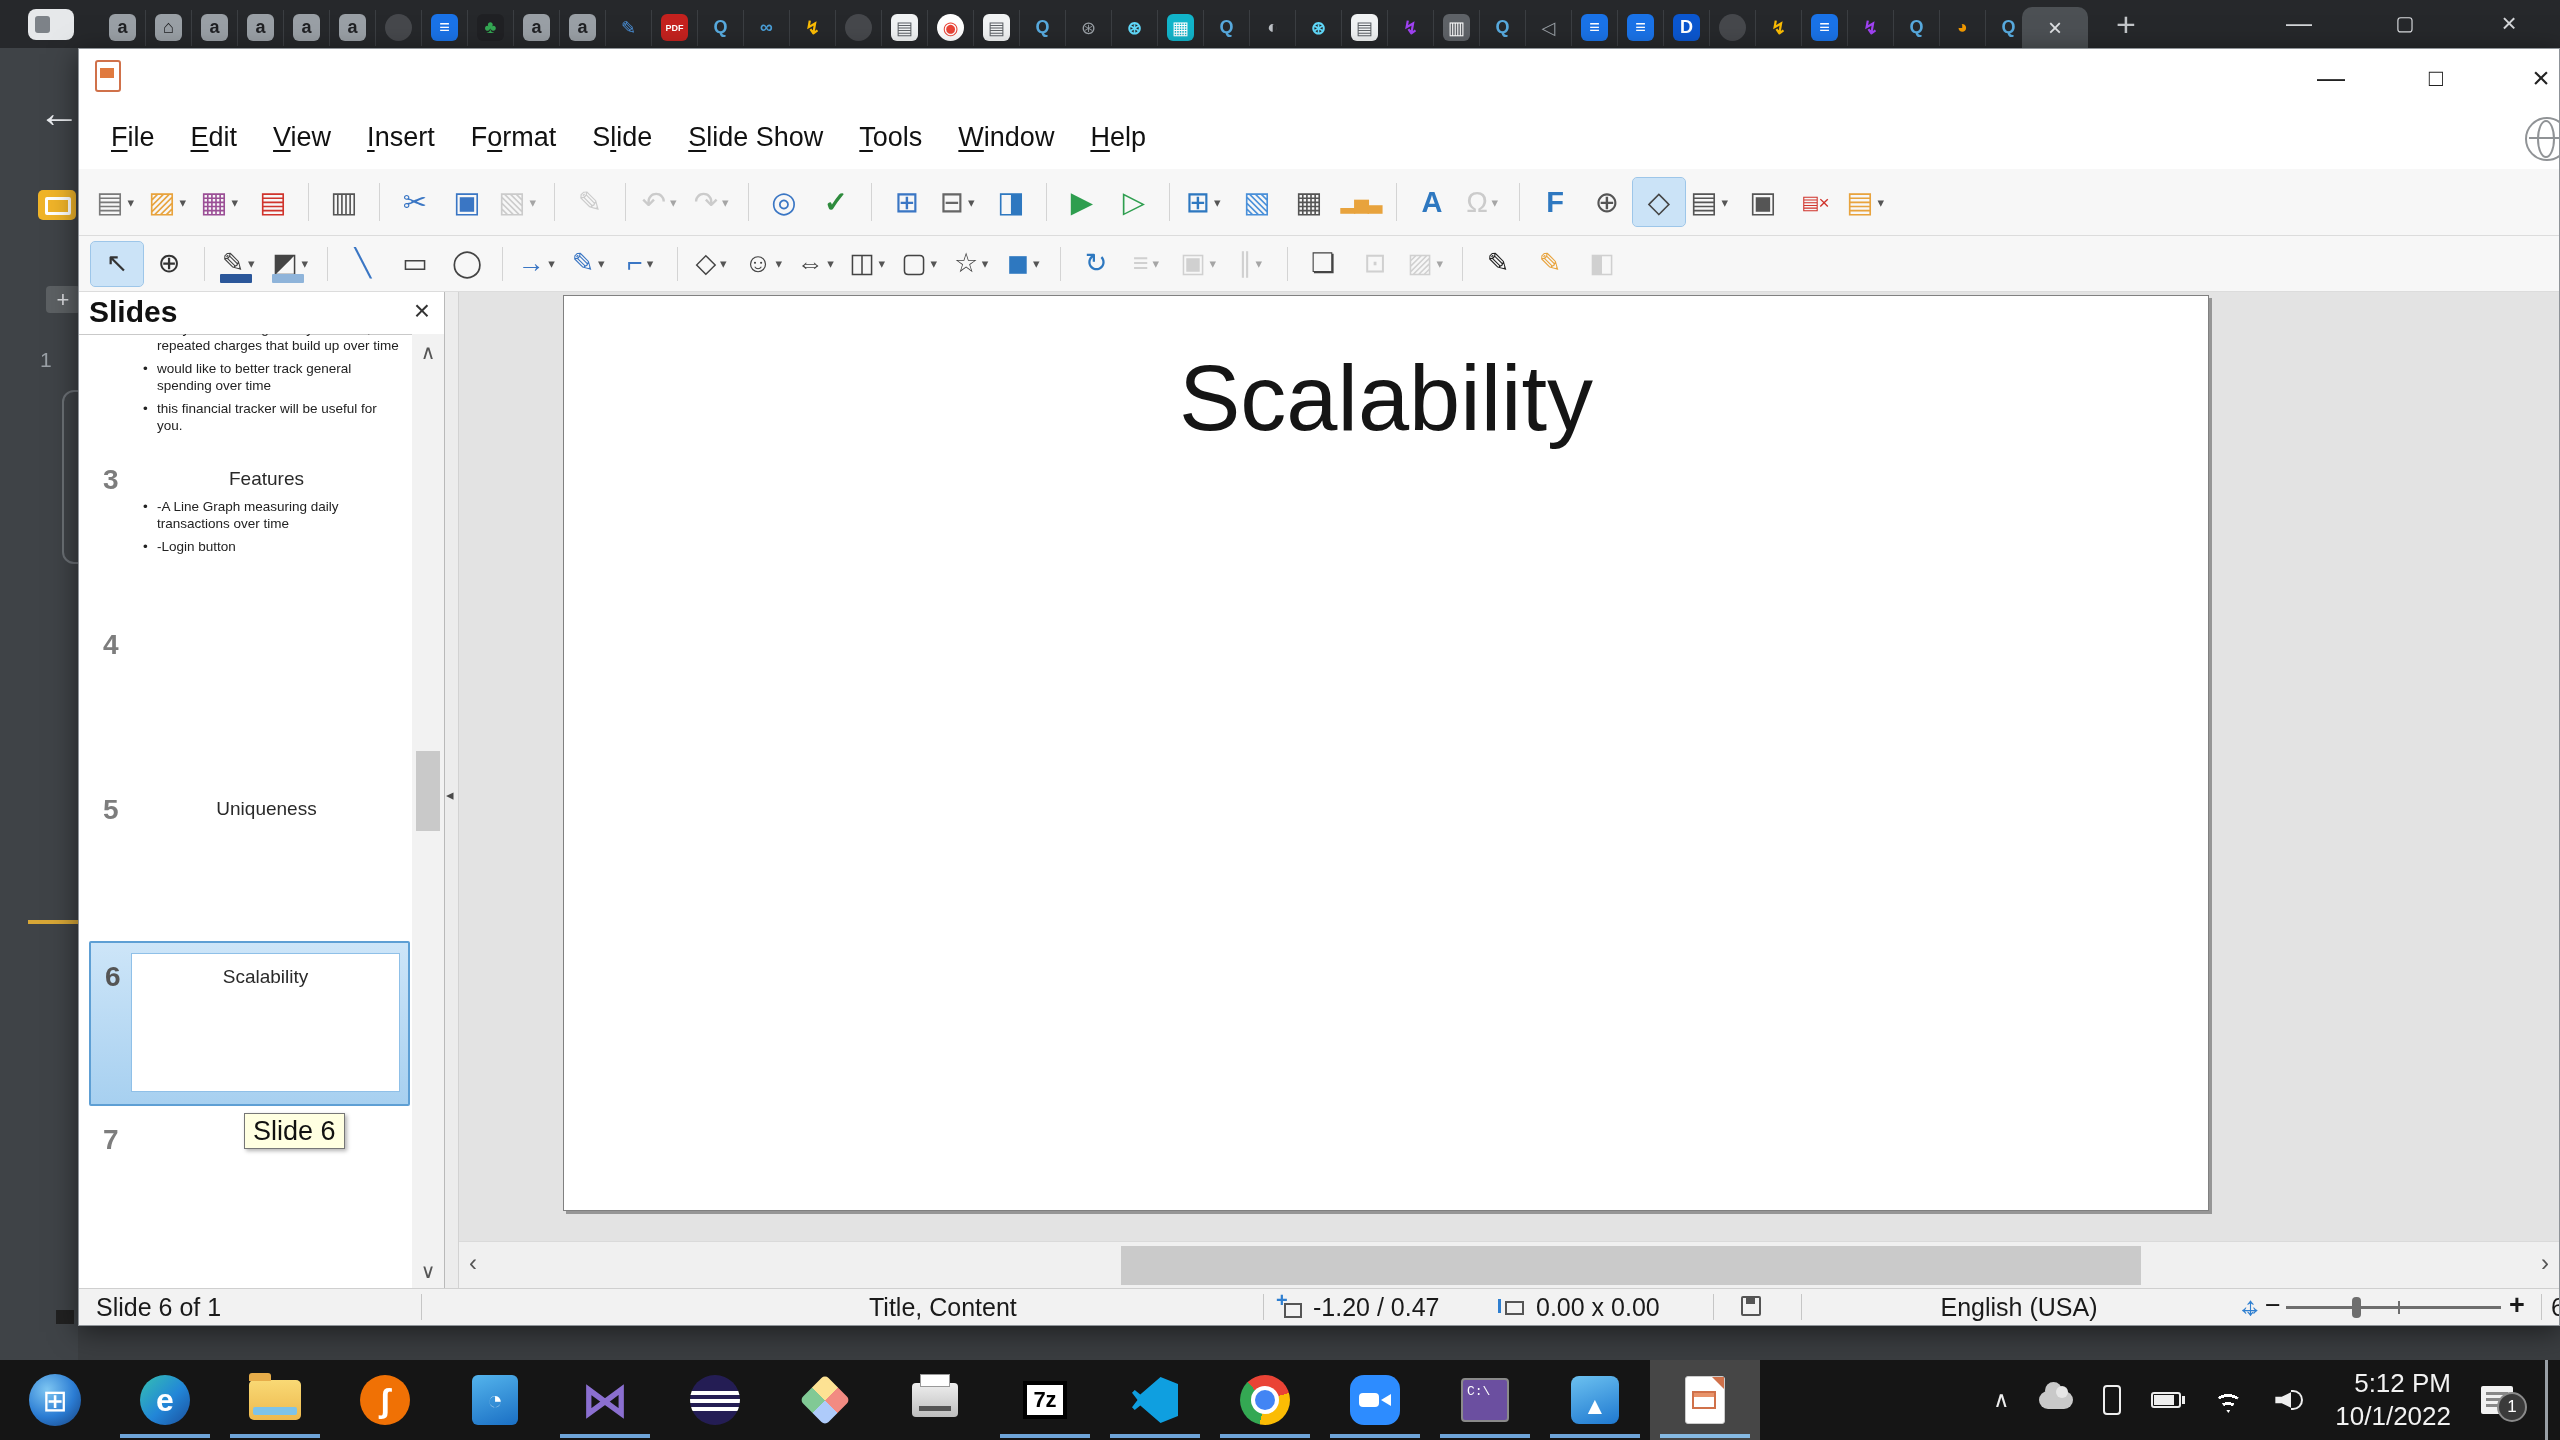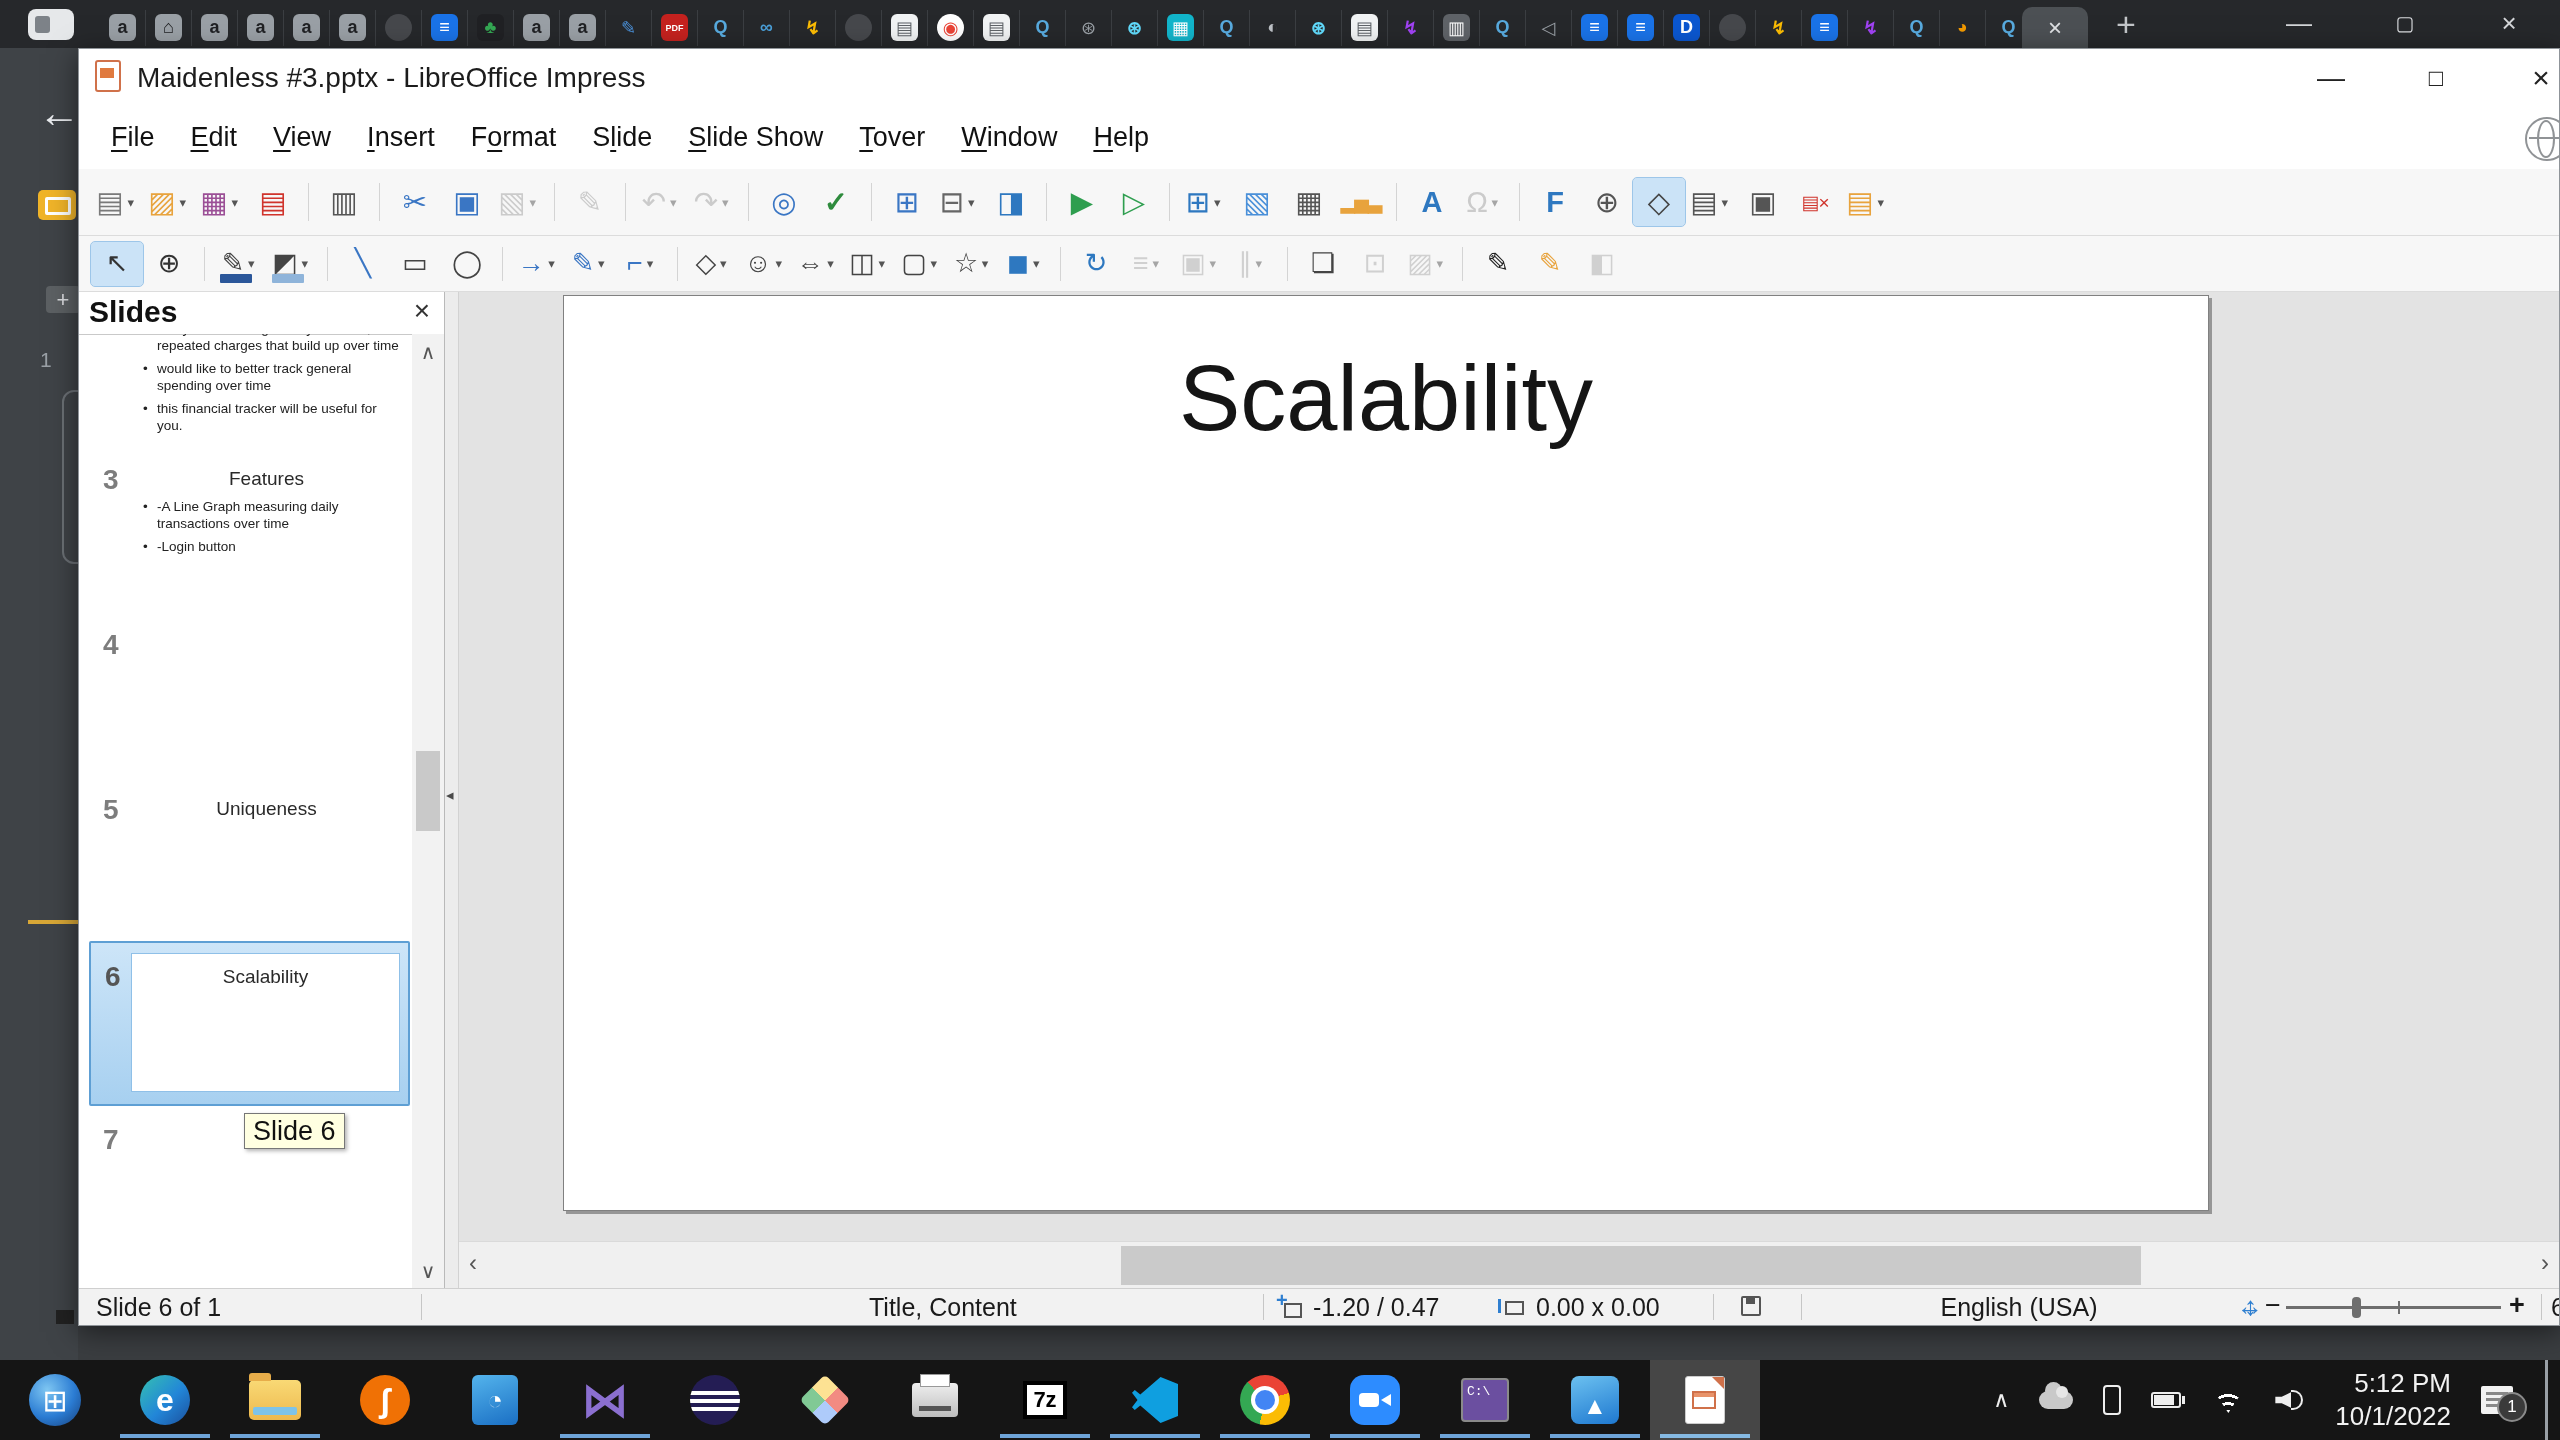--- a/index.html
+++ b/index.html
@@ -431,36 +431,35 @@
     <span class="ls-plus">+</span>
     <span class="ls-num">1</span>
     <span class="ls-thumb"></span>
     <span class="ls-underline"></span>
     <span class="ls-bottom"></span>
   </div>
 
   <div class="win">
     <div class="titlebar">
       <span class="lo-icon"></span>
-      <span class="title">Maidenless #3.pptx - LibreOffice Impress</span>
       <span class="wc wc-min">—</span>
       <span class="wc wc-max">□</span>
       <span class="wc wc-close">×</span>
     </div>
 
     <div class="menubar">
 
     <span class="menu-item"><span></span><u>F</u><span>ile</span></span>
         <span class="menu-item"><span></span><u>E</u><span>dit</span></span>
         <span class="menu-item"><span></span><u>V</u><span>iew</span></span>
         <span class="menu-item"><span></span><u>I</u><span>nsert</span></span>
         <span class="menu-item"><span>F</span><u>o</u><span>rmat</span></span>
         <span class="menu-item"><span>S</span><u>l</u><span>ide</span></span>
         <span class="menu-item"><span></span><u>S</u><span>lide Show</span></span>
-        <span class="menu-item"><span></span><u>T</u><span>over</span></span>
+        <span class="menu-item"><span></span><u>T</u><span>ools</span></span>
         <span class="menu-item"><span></span><u>W</u><span>indow</span></span>
         <span class="menu-item"><span></span><u>H</u><span>elp</span></span>
       </div>
     <span class="menubar-globe"></span>
 
     <div class="tbar tb1">
 
     <span class="tbtn dd i-new-document-button">
           <span class="gl" style="color: rgb(122, 122, 122);">▤</span>
           <span class="ddm"></span>

